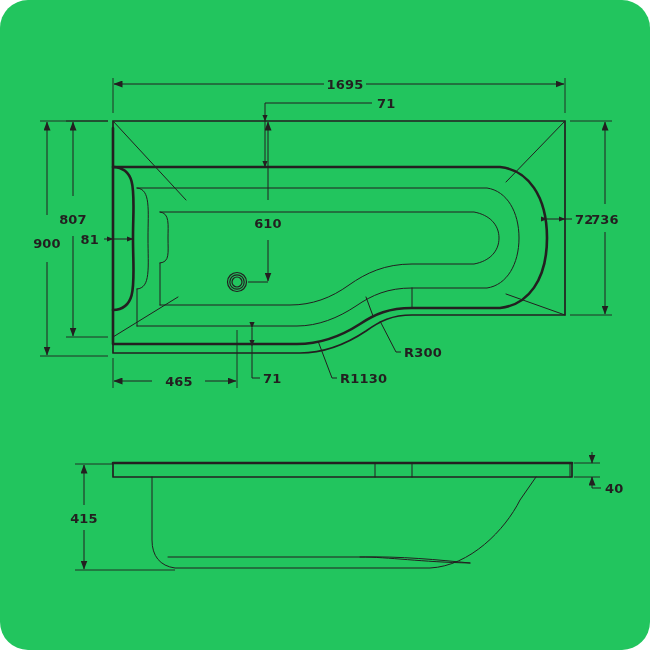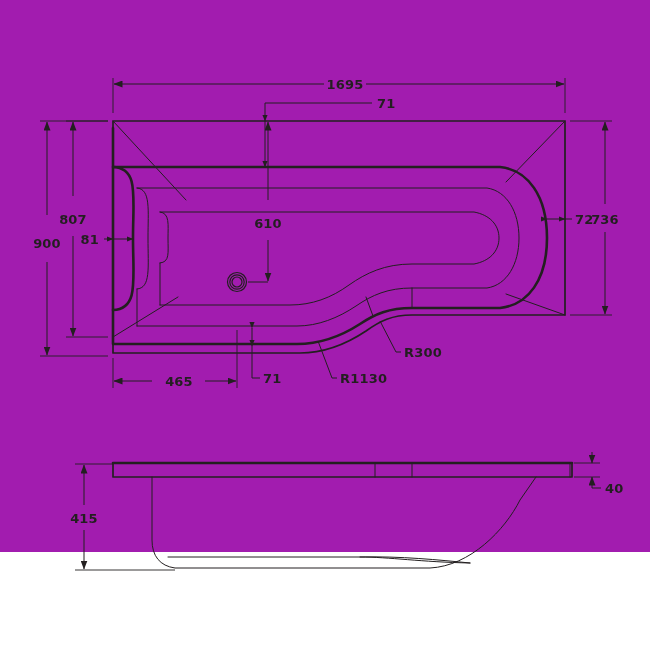--- a/index.html
+++ b/index.html
@@ -10,22 +10,23 @@
   }
   body {
     width: 650px;
     height: 650px;
     font-family: "DejaVu Sans", "Liberation Sans", sans-serif;
     overflow: hidden;
   }
   #drawing-root {
     position: relative;
     width: 650px;
-    height: 552px;
-    background: #a21caf;
+    height: 650px;
+    background: #22c55e;
+    border-radius: 28px;
   }
   svg.drawing {
     display: block;
     width: 650px;
     height: 650px;
   }
   .thin {
     fill: none;
     stroke: #231f20;
     stroke-width: 1;

